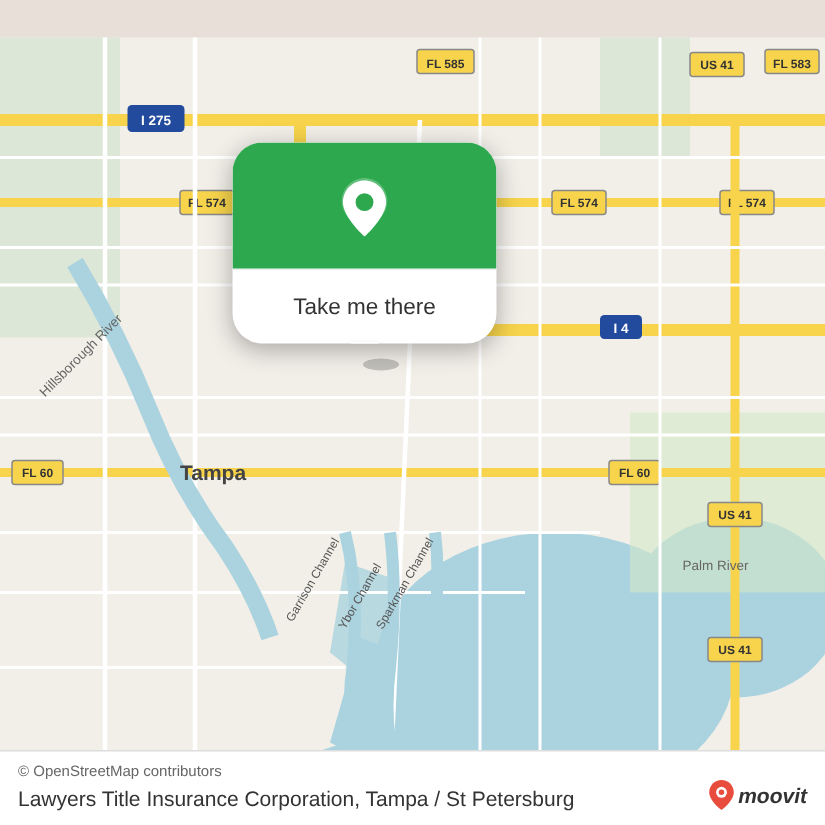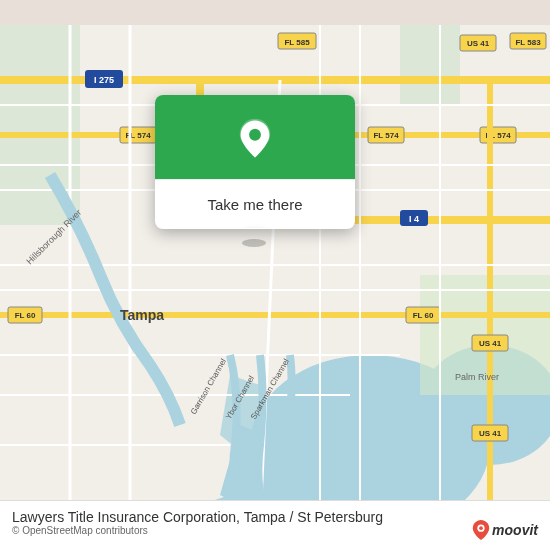--- a/index.html
+++ b/index.html
@@ -24,23 +24,23 @@
       position: absolute;
       top: 0; left: 0;
       width: 100%; height: 100%;
     }
 
     
     #popup-card {
       position: absolute;
       top: 95px;
       left: 155px;
-      width: 200px;
+      width: 176px;
       background: white;
-      border-radius: 8px;
+      border-radius: 20px;
       box-shadow: 0 4px 16px rgba(0,0,0,0.3);
       overflow: hidden;
       z-index: 10;
     }
 
     #popup-green-section {
       background-color: #2ea84f;
       display: flex;
       align-items: center;
       justify-content: center;
@@ -239,22 +239,22 @@
         <circle cx="22" cy="21" r="7" fill="#2ea84f"></circle>
       </svg>
     </div>
     <div id="popup-button-section">
       <button id="take-me-there-btn">Take me there</button>
     </div>
     <div id="popup-pointer"></div>
   </div>
 
   <div id="bottom-bar">
+    <div id="osm-attribution">© OpenStreetMap contributors</div>
     <div id="location-title">Lawyers Title Insurance Corporation, Tampa / St Petersburg</div>
-    <div id="osm-attribution">© OpenStreetMap contributors</div>
 
     <div id="moovit-logo">
       <svg id="moovit-pin" viewBox="0 0 18 22" xmlns="http://www.w3.org/2000/svg">
         <path d="M9 0 C4.0 0 0 4.0 0 9 C0 15.5 9 22 9 22 C9 22 18 15.5 18 9 C18 4.0 14 0 9 0Z" fill="#e74c3c"></path>
         <circle cx="9" cy="9" r="4" fill="white"></circle>
         <circle cx="9" cy="9" r="2" fill="#e74c3c"></circle>
       </svg>
       <span id="moovit-text">moovit</span>
     </div>
   </div>

